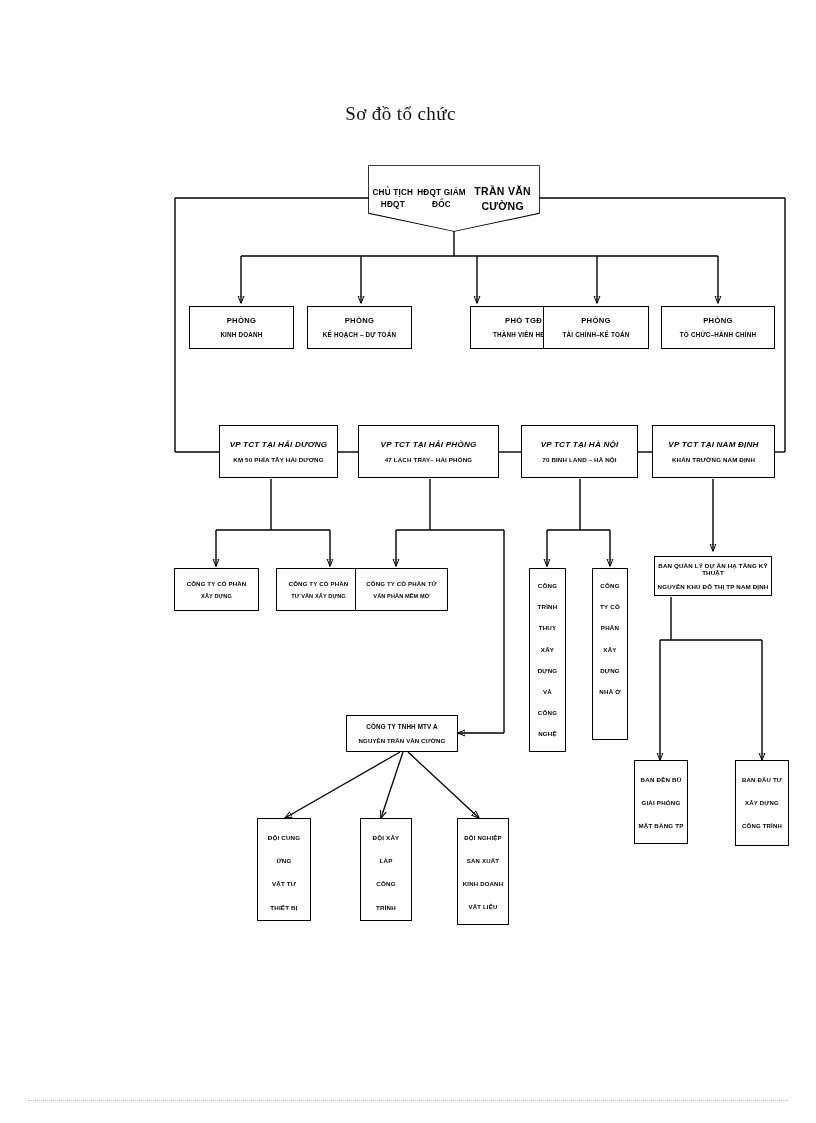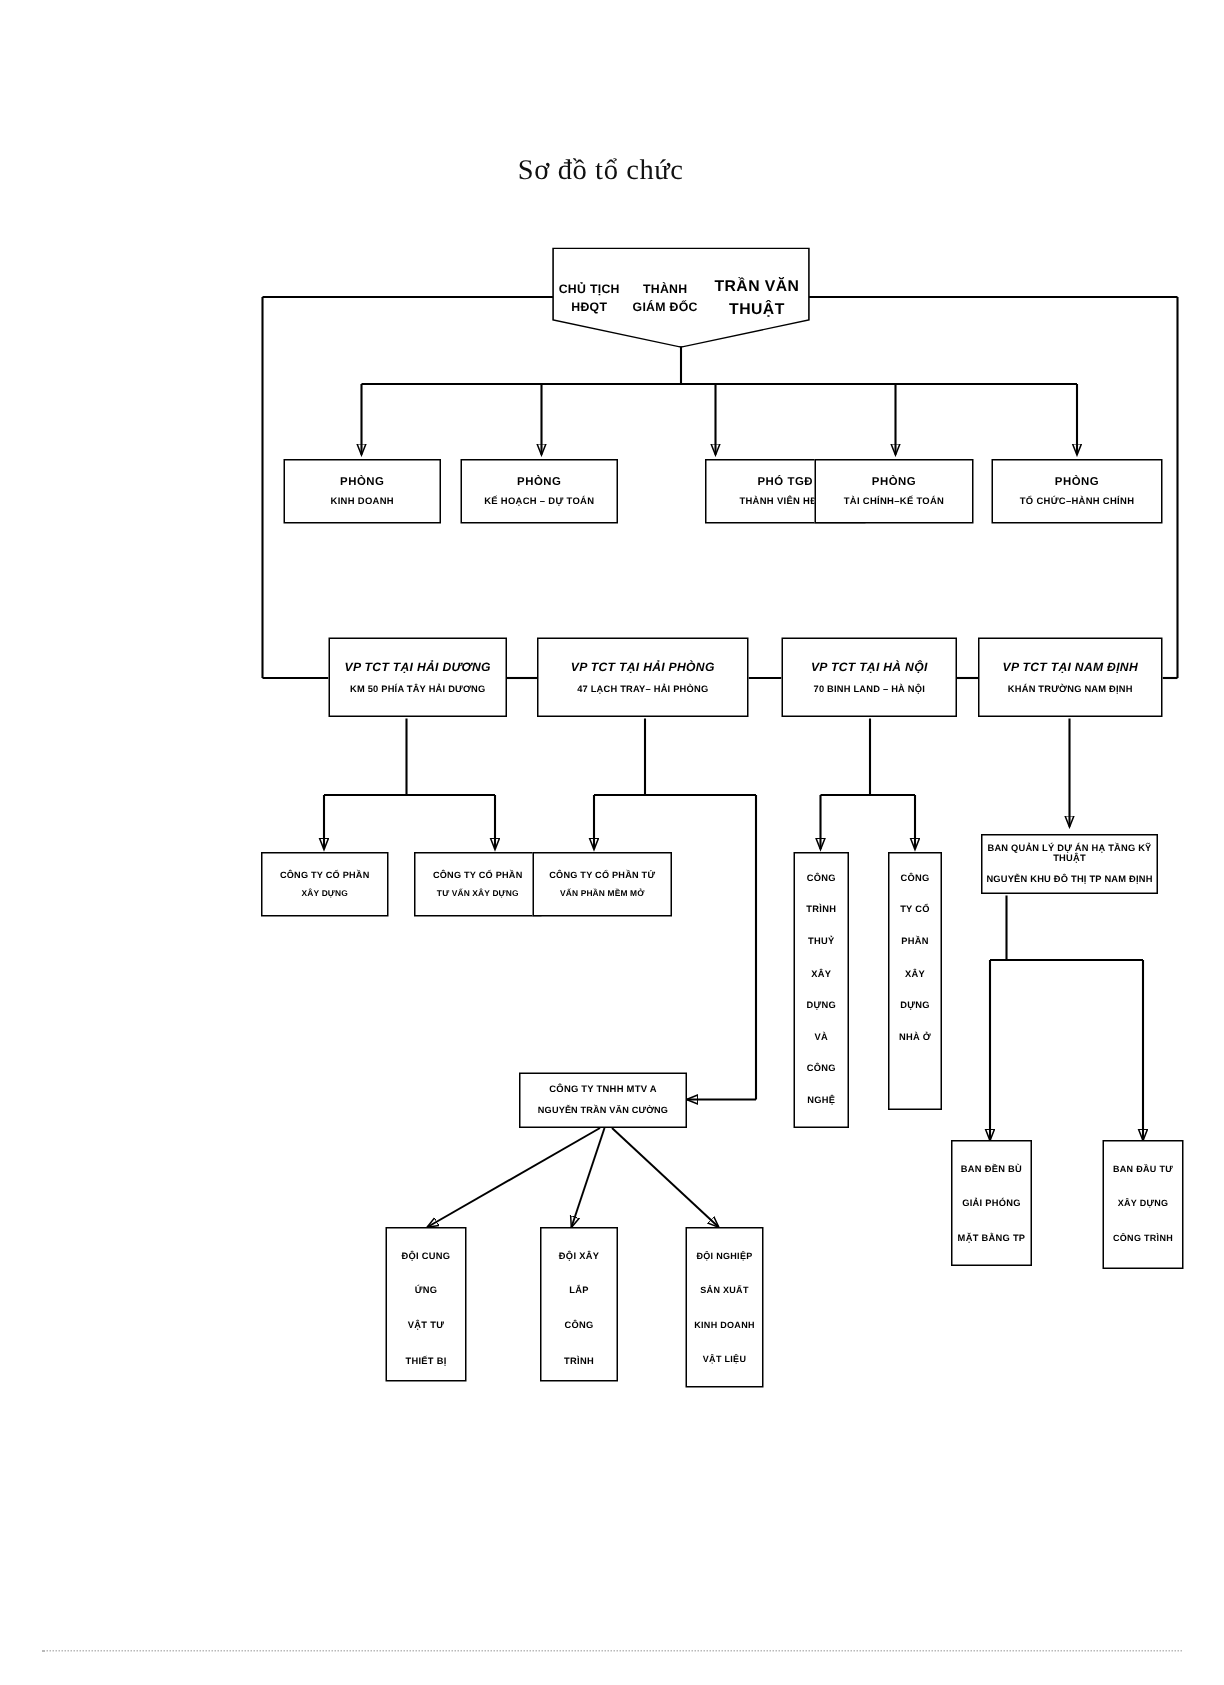--- a/index.html
+++ b/index.html
@@ -159,22 +159,22 @@
     <line x1="660" y1="640" x2="660" y2="760" stroke-width="1.4" marker-end="url(#arrow)"></line>
     <line x1="762" y1="640" x2="762" y2="760" stroke-width="1.4" marker-end="url(#arrow)"></line>
 
     <line x1="400" y1="752" x2="285" y2="818" stroke-width="1.3" marker-end="url(#arrow)"></line>
     <line x1="403" y1="752" x2="381" y2="818" stroke-width="1.3" marker-end="url(#arrow)"></line>
     <line x1="408" y1="752" x2="479" y2="818" stroke-width="1.3" marker-end="url(#arrow)"></line>
   </svg>
 
   <div class="banner">
     <span class="l1">CHỦ TỊCH HĐQT</span>
-    <span class="l2">THÀNH GIÁM ĐỐC</span>
-    <span class="l3">TRẦN VĂN THUẬT</span>
+    <span class="l2">HĐQT GIÁM ĐỐC</span>
+    <span class="l3">TRẦN VĂN CƯỜNG</span>
   </div>
 
   <div class="node dept" style="left:189px;top:306px;width:105px;">
     <span class="l1">PHÒNG</span>
     <span class="l2">KINH DOANH</span>
   </div>
   <div class="node dept" style="left:307px;top:306px;width:105px;">
     <span class="l1">PHÒNG</span>
     <span class="l2">KẾ HOẠCH – DỰ TOÁN</span>
   </div>

